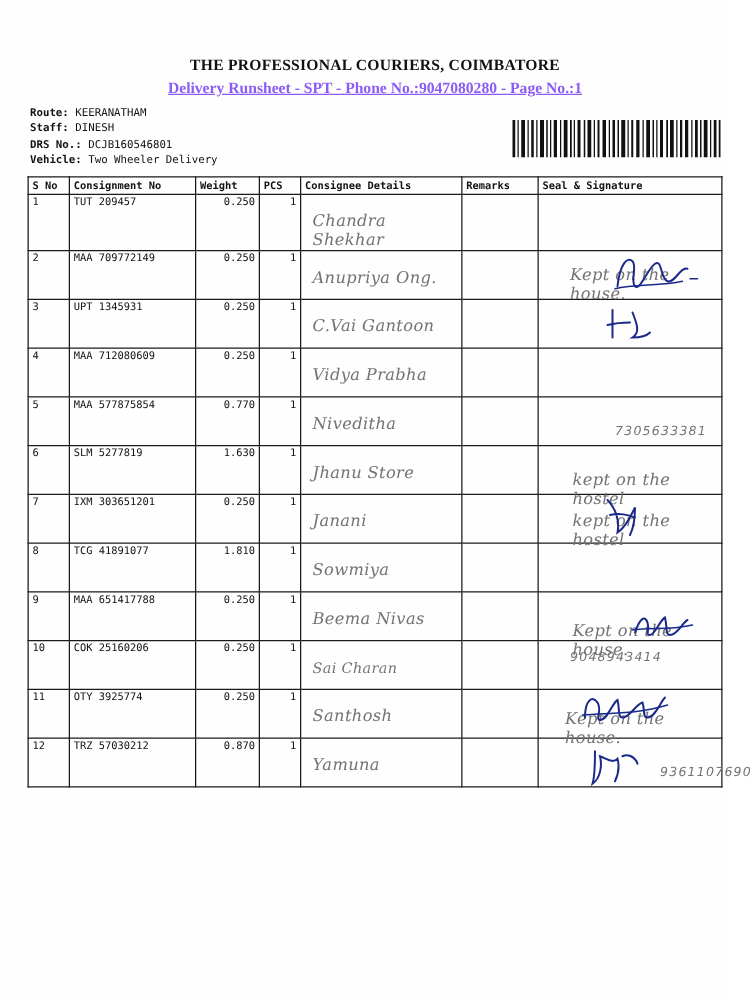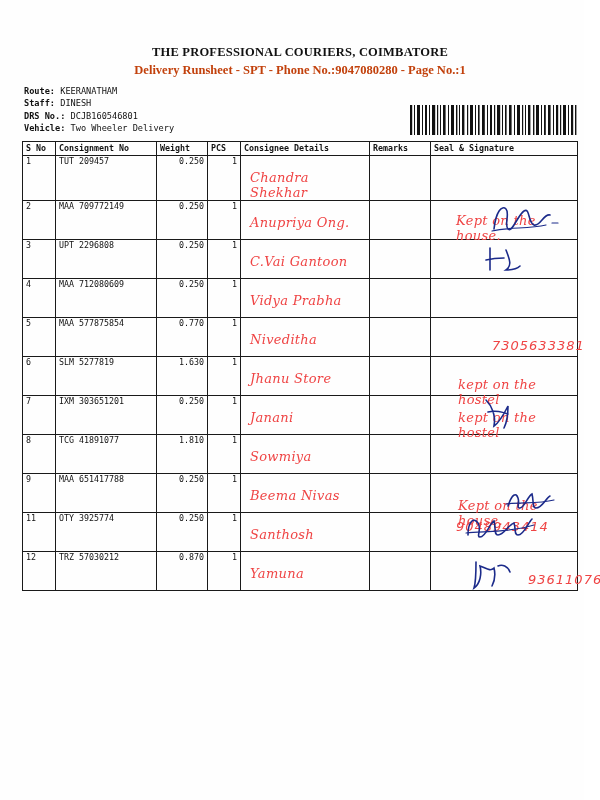--- a/index.html
+++ b/index.html
@@ -37,27 +37,28 @@
     font-size: 12.5px;
     letter-spacing: 0.2px;
     color: #111;
   }
   .doc-subtitle {
     text-align: center;
     font-family: "Liberation Serif", serif;
     font-weight: bold;
     font-size: 12.5px;
     margin-top: 3px;
-    color: #c2410c;
+    color: #8b5cf6;
+    text-decoration: underline;
   }
 
   .meta-row {
     display: flex;
     justify-content: space-between;
-    align-items: flex-end;
+    align-items: center;
     margin-top: 7px;
   }
   .meta-left {
     font-family: "DejaVu Sans Mono", monospace;
     font-size: 8.6px;
     line-height: 12.4px;
     color: #111;
     padding-left: 2px;
   }
   .meta-left .lbl { font-weight: bold; }
@@ -123,31 +124,31 @@
   td.c-weight, td.c-pcs {
     text-align: right;
     padding-right: 6px;
   }
   td.c-sno { padding-left: 4px; }
 
   
   .hand {
     font-family: "DejaVu Serif", serif;
     font-style: italic;
-    color: #ef4444;
+    color: #737373;
     font-size: 13px;
     line-height: 15px;
     letter-spacing: 0.3px;
     display: block;
   }
   .hand.small { font-size: 11.5px; }
   .hand.num {
     font-family: "DejaVu Sans", sans-serif;
     font-style: italic;
-    font-size: 13px;
+    font-size: 10px;
     letter-spacing: 1px;
   }
   td.c-consignee .hand {
     margin-top: 14px;
     padding-left: 6px;
   }
   td.c-seal {
     position: relative;
   }
   td.c-seal .hand {
@@ -303,21 +304,21 @@
                 <path class="thin" d="M8,30 C24,26 44,28 62,24"></path>
                 <path class="thin" d="M68,22 l6,0"></path>
               </svg>
               <span class="hand seal-text" style="top:12px;left:12px;"></span>
             </div>
           </td>
         </tr>
 
         <tr>
           <td class="c-sno cell-top">3</td>
-          <td class="c-cons cell-top">UPT 2296808</td>
+          <td class="c-cons cell-top">UPT 1345931</td>
           <td class="c-weight cell-top">0.250</td>
           <td class="c-pcs cell-top">1</td>
           <td class="c-consignee">
             <span class="hand">C.Vai Gantoon</span>
           </td>
           <td class="c-remarks"></td>
           <td class="c-seal">
             <div class="seal-wrap">
               <svg class="sig" style="left:46px;top:2px;width:70px;height:34px;" viewBox="0 0 70 34">
                 <path d="M10,6 C10,18 10,24 10,28 M6,18 C14,16 20,16 24,16 M26,8 C30,18 32,24 26,28 C34,28 38,26 40,24"></path>
@@ -423,20 +424,35 @@
             <div class="seal-wrap">
               <span class="hand num seal-text" style="top:0px;left:12px;">9048943414</span>
               <svg class="sig" style="left:68px;top:14px;width:90px;height:24px;" viewBox="0 0 90 24">
                 <path d="M6,18 C10,6 14,4 16,10 C18,16 14,20 18,20 C22,20 26,8 30,6 C32,14 30,20 34,20 C40,20 44,10 48,8"></path>
                 <path class="thin" d="M4,16 C20,14 36,16 52,12"></path>
               </svg>
             </div>
           </td>
         </tr>
 
+        <tr>
+          <td class="c-sno cell-top">10</td>
+          <td class="c-cons cell-top">COK 25160206</td>
+          <td class="c-weight cell-top">0.250</td>
+          <td class="c-pcs cell-top">1</td>
+          <td class="c-consignee">
+            <span class="hand small">Sai Charan</span>
+          </td>
+          <td class="c-remarks"></td>
+          <td class="c-seal">
+            <div class="seal-wrap">
+              <span class="hand seal-text" style="top:10px;left:8px;">Kept on the house.</span>
+            </div>
+          </td>
+        </tr>
 
         <tr>
           <td class="c-sno cell-top">11</td>
           <td class="c-cons cell-top">OTY 3925774</td>
           <td class="c-weight cell-top">0.250</td>
           <td class="c-pcs cell-top">1</td>
           <td class="c-consignee">
             <span class="hand">Santhosh</span>
           </td>
           <td class="c-remarks"></td>

